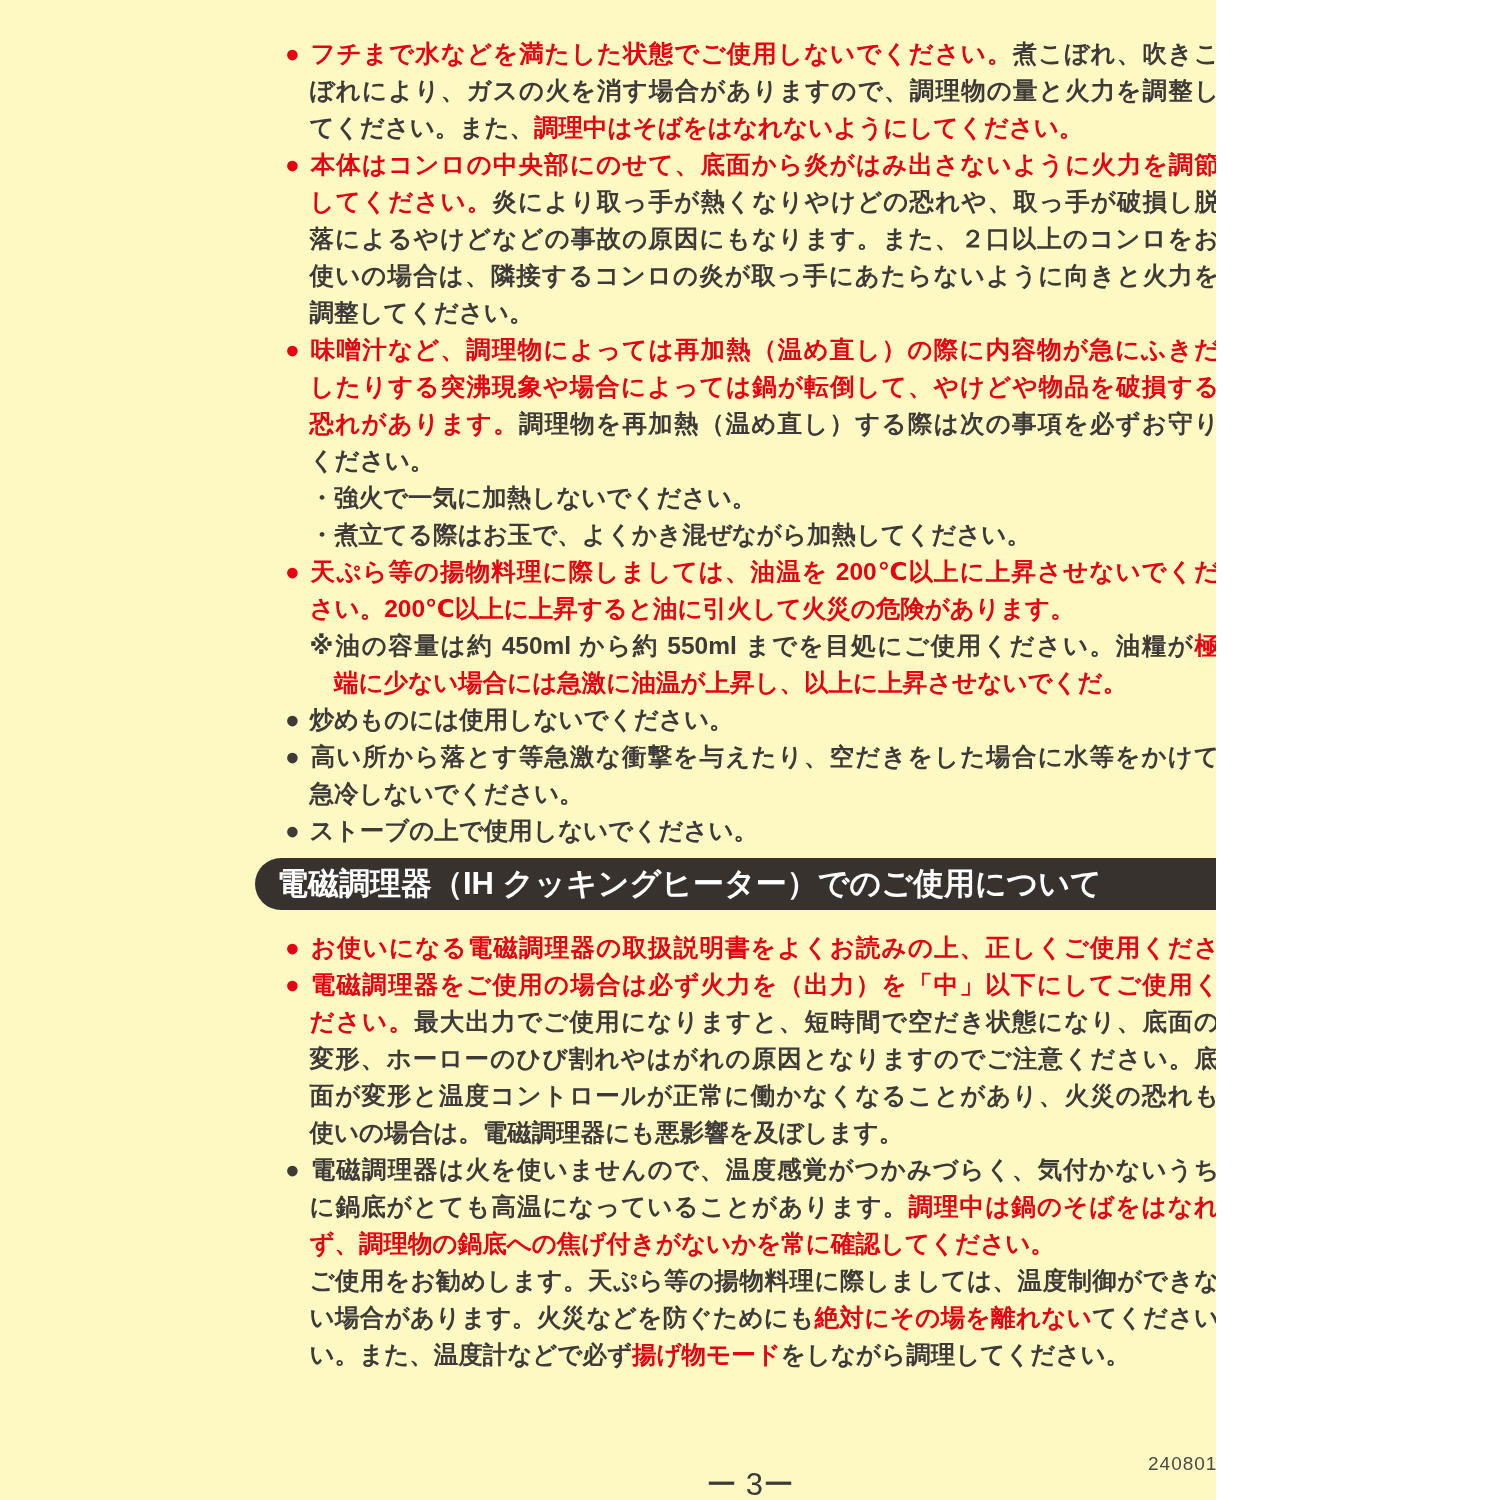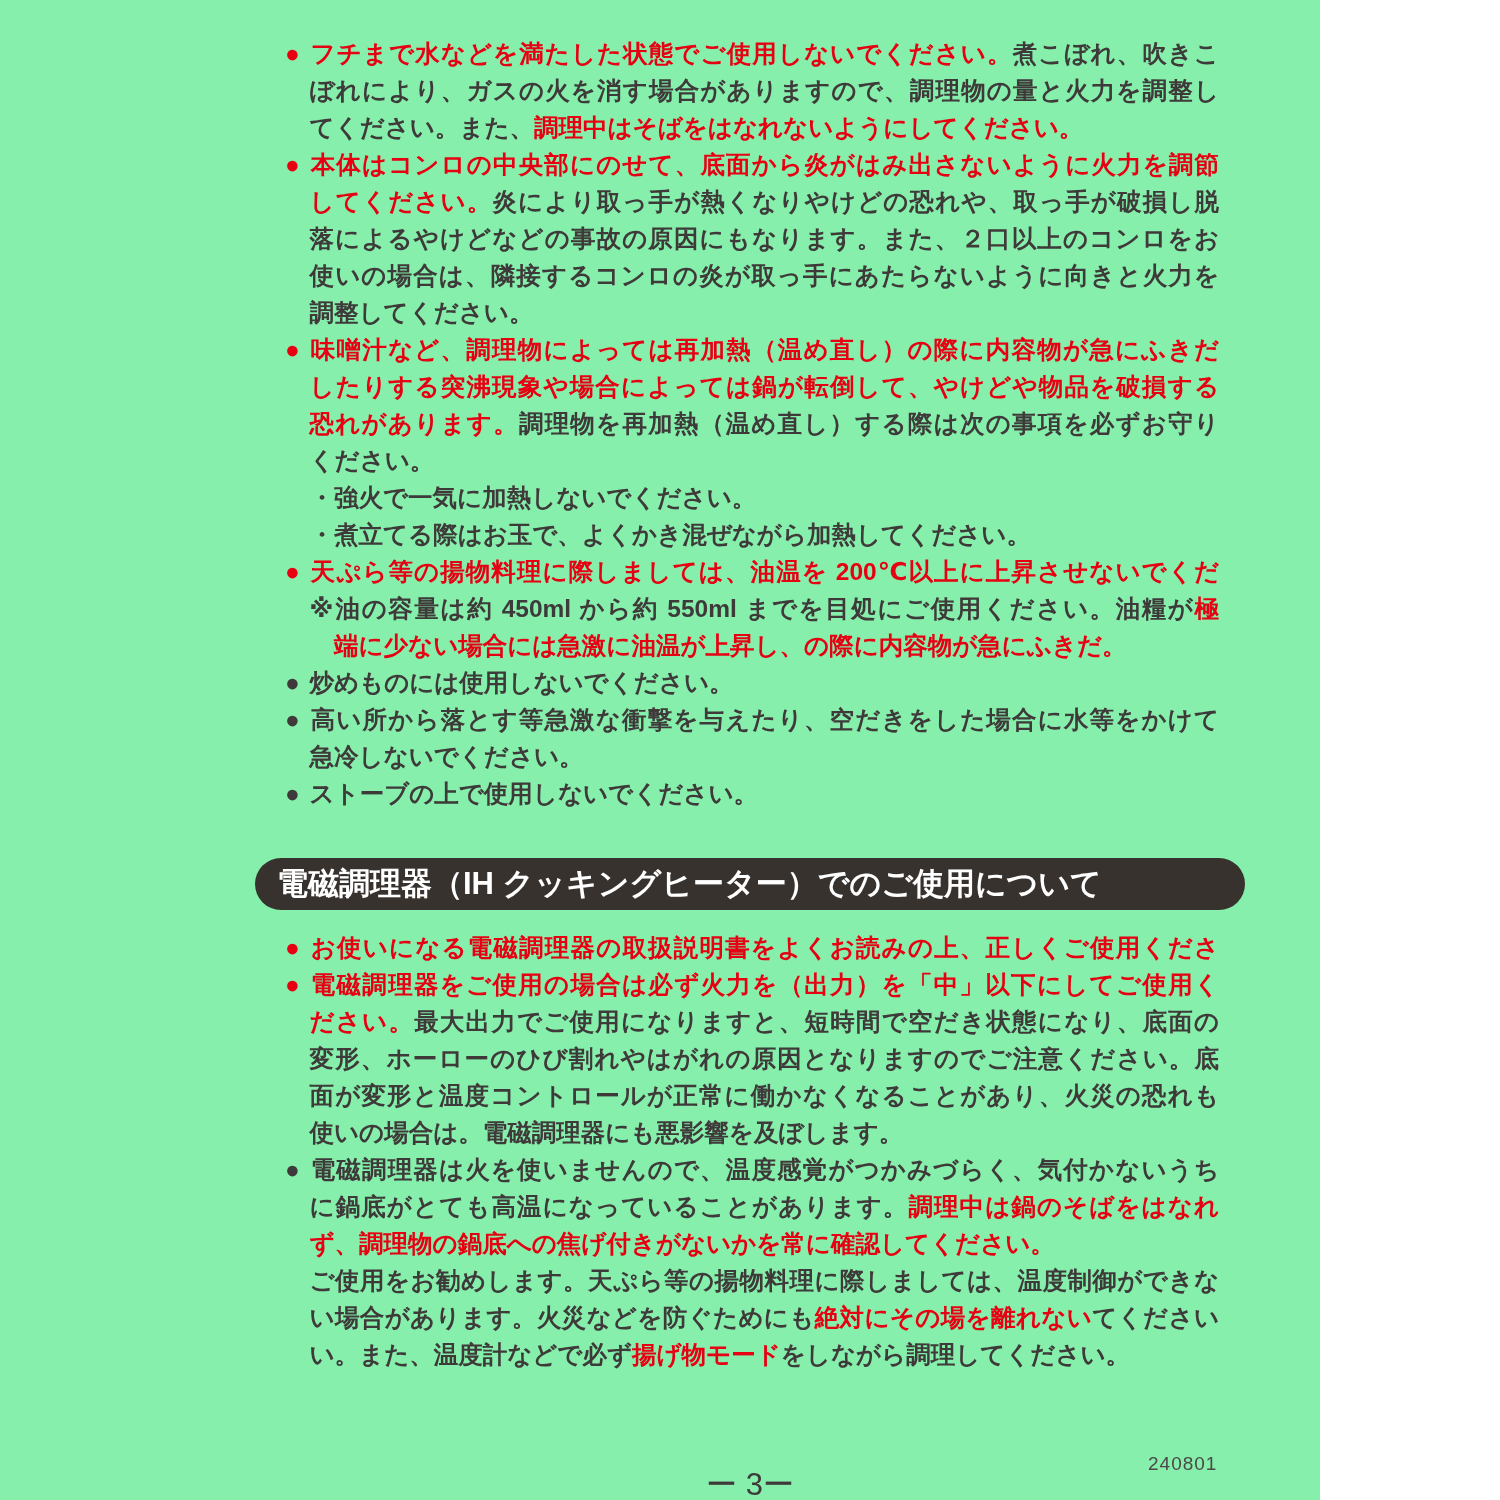--- a/index.html
+++ b/index.html
@@ -1,20 +1,20 @@
 <!DOCTYPE html>
 <html><head>
 <meta charset="utf-8">
 <style>
   html,body{margin:0;padding:0;}
   body{
     width:1500px;height:1500px;background:#ffffff;
     font-family:"Liberation Sans","DejaVu Sans",sans-serif;
   }
-  .page{position:relative;width:1320px;height:1500px;background:#86efac;overflow:hidden;}
+  .page{position:relative;width:1216px;height:1500px;background:#fef9c3;overflow:hidden;}
 
   .textcol{
     position:absolute;left:285px;width:934px;
     font-weight:bold;font-size:24.5px;color:#3e3a39;
   }
   #section-gas{top:35px;}
   #section-ih{top:929px;}
 
   .ln{
     line-height:37px;height:37px;overflow:hidden;
@@ -70,24 +70,25 @@
         <div class="ln cont"><span class="seg blk">ください。</span></div>
       </div>
       <div class="item sub">
         <div class="ln first"><span class="mk blk">・</span><span class="seg blk">強火で一気に加熱しないでください。</span></div>
       </div>
       <div class="item sub">
         <div class="ln first"><span class="mk blk">・</span><span class="seg blk">煮立てる際はお玉で、よくかき混ぜながら加熱してください。</span></div>
       </div>
       <div class="item">
         <div class="ln first j"><span class="mk red">●</span><span class="seg red">天ぷら等の揚物料理に際しましては、油温を 200℃以上に上昇させないでくだ</span></div>
+        <div class="ln cont"><span class="seg red">さい。200℃以上に上昇すると油に引火して火災の危険があります。</span></div>
       </div>
       <div class="item sub">
         <div class="ln first j"><span class="mk blk">※</span><span class="seg blk">油の容量は約 450ml から約 550ml までを目処にご使用ください。油糧が</span><span class="seg red">極</span></div>
-        <div class="ln cont"><span class="seg red">端に少ない場合には急激に油温が上昇し、の際に内容物が急にふきだ。</span></div>
+        <div class="ln cont"><span class="seg red">端に少ない場合には急激に油温が上昇し、以上に上昇させないでくだ。</span></div>
       </div>
       <div class="item">
         <div class="ln first"><span class="mk blk">●</span><span class="seg blk">炒めものには使用しないでください。</span></div>
       </div>
       <div class="item">
         <div class="ln first j"><span class="mk blk">●</span><span class="seg blk">高い所から落とす等急激な衝撃を与えたり、空だきをした場合に水等をかけて</span></div>
         <div class="ln cont"><span class="seg blk">急冷しないでください。</span></div>
       </div>
       <div class="item">
         <div class="ln first"><span class="mk blk">●</span><span class="seg blk">ストーブの上で使用しないでください。</span></div>

